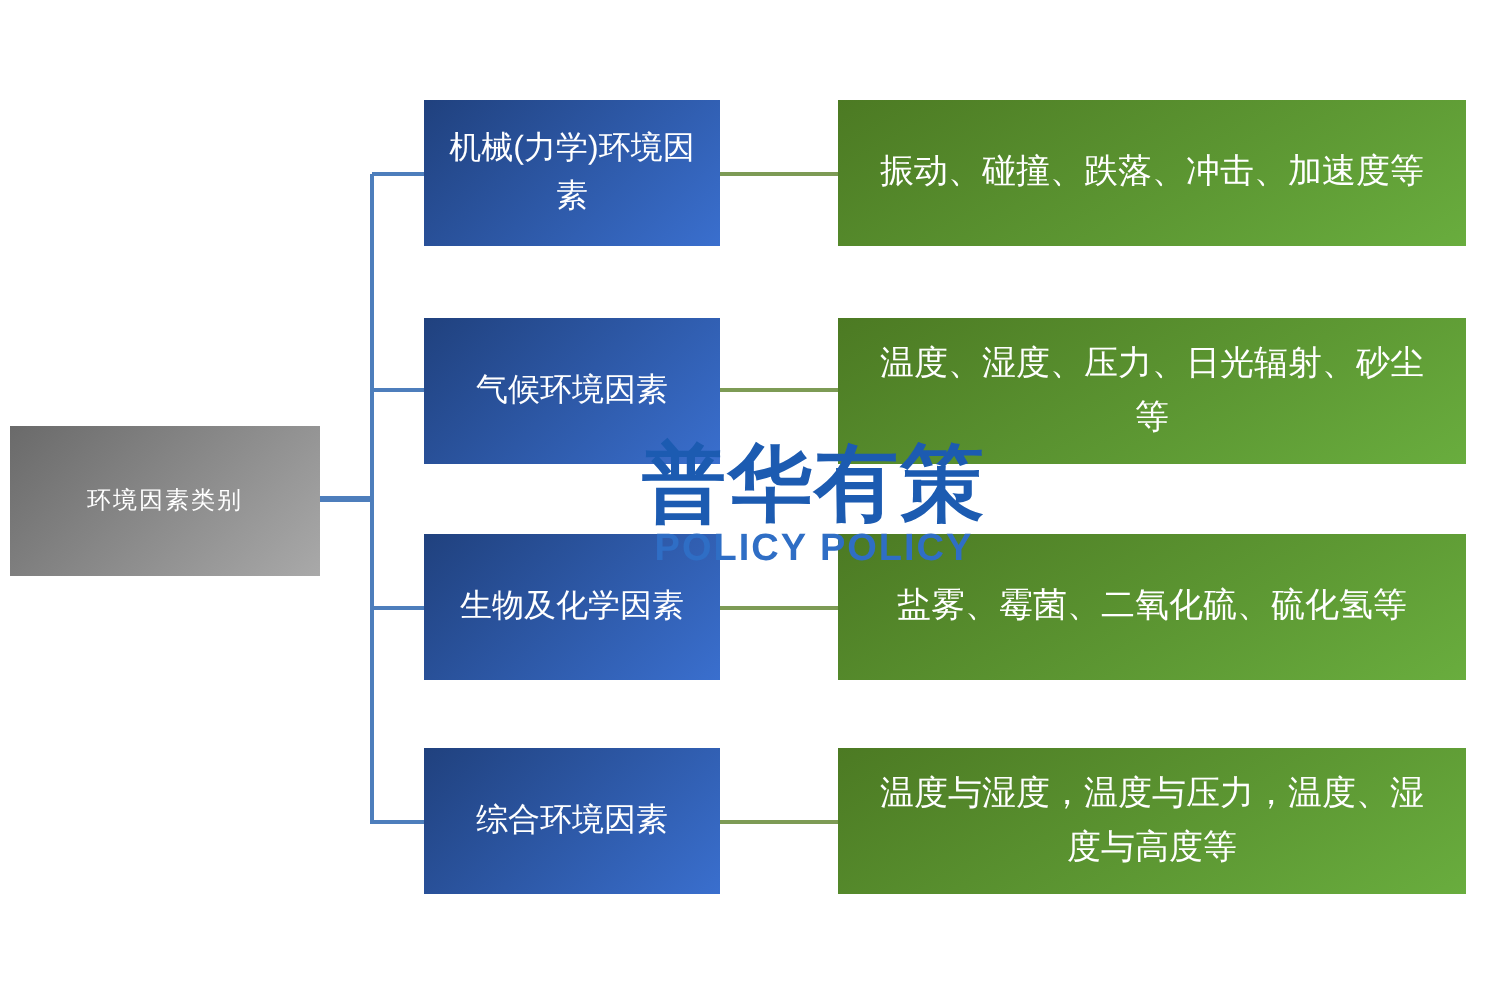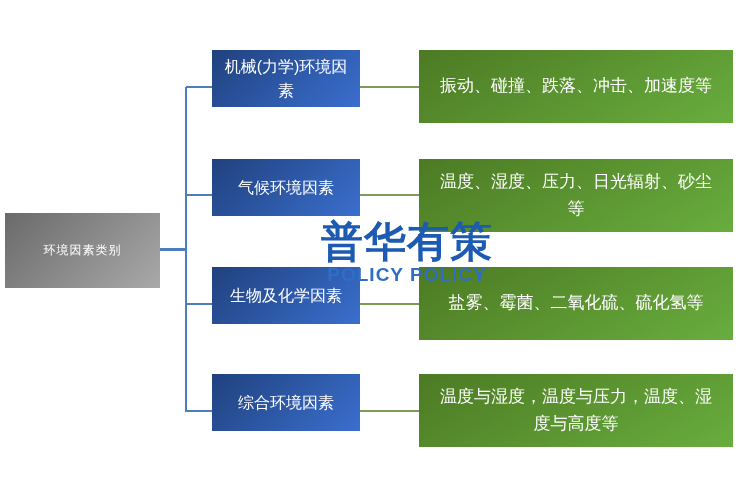--- a/index.html
+++ b/index.html
@@ -13,21 +13,21 @@
   .blue-h{width:27px;height:2px;background:var(--line-blue);left:186px;}
   .green-h{width:59px;height:2px;background:var(--line-green);left:360px;}
   .y1{top:86px;} .y2{top:194px;} .y3{top:303px;} .y4{top:410px;}
 
   
   .box{position:absolute;display:flex;align-items:center;justify-content:center;
        text-align:center;color:#ffffff;box-sizing:border-box;}
   .root-box{left:5px;top:213px;width:155px;height:75px;
        background:linear-gradient(135deg,var(--gray-dark),var(--gray-light));
        font-size:12px;letter-spacing:1px;}
-  .cat{left:212px;width:148px;height:57px;padding:0 8px;
+  .cat{left:212px;width:148px;height:73px;padding:0 8px;
        background:linear-gradient(135deg,var(--blue-dark),var(--blue-light));
        font-size:16px;line-height:1.5;}
   .det{left:419px;width:314px;height:73px;padding:0 20px;
        background:linear-gradient(150deg,var(--green-dark),var(--green-light));
        font-size:17px;line-height:1.55;}
   .t1{top:50px;} .t2{top:140px;margin-top:19px;} .t3{top:267px;} .t4{top:374px;}
 
   
   .watermark{position:absolute;left:312px;top:222px;width:190px;text-align:center;z-index:5;}
   .wm-cn{font-size:42px;line-height:40px;font-weight:800;color:var(--wm-blue);letter-spacing:1px;}

